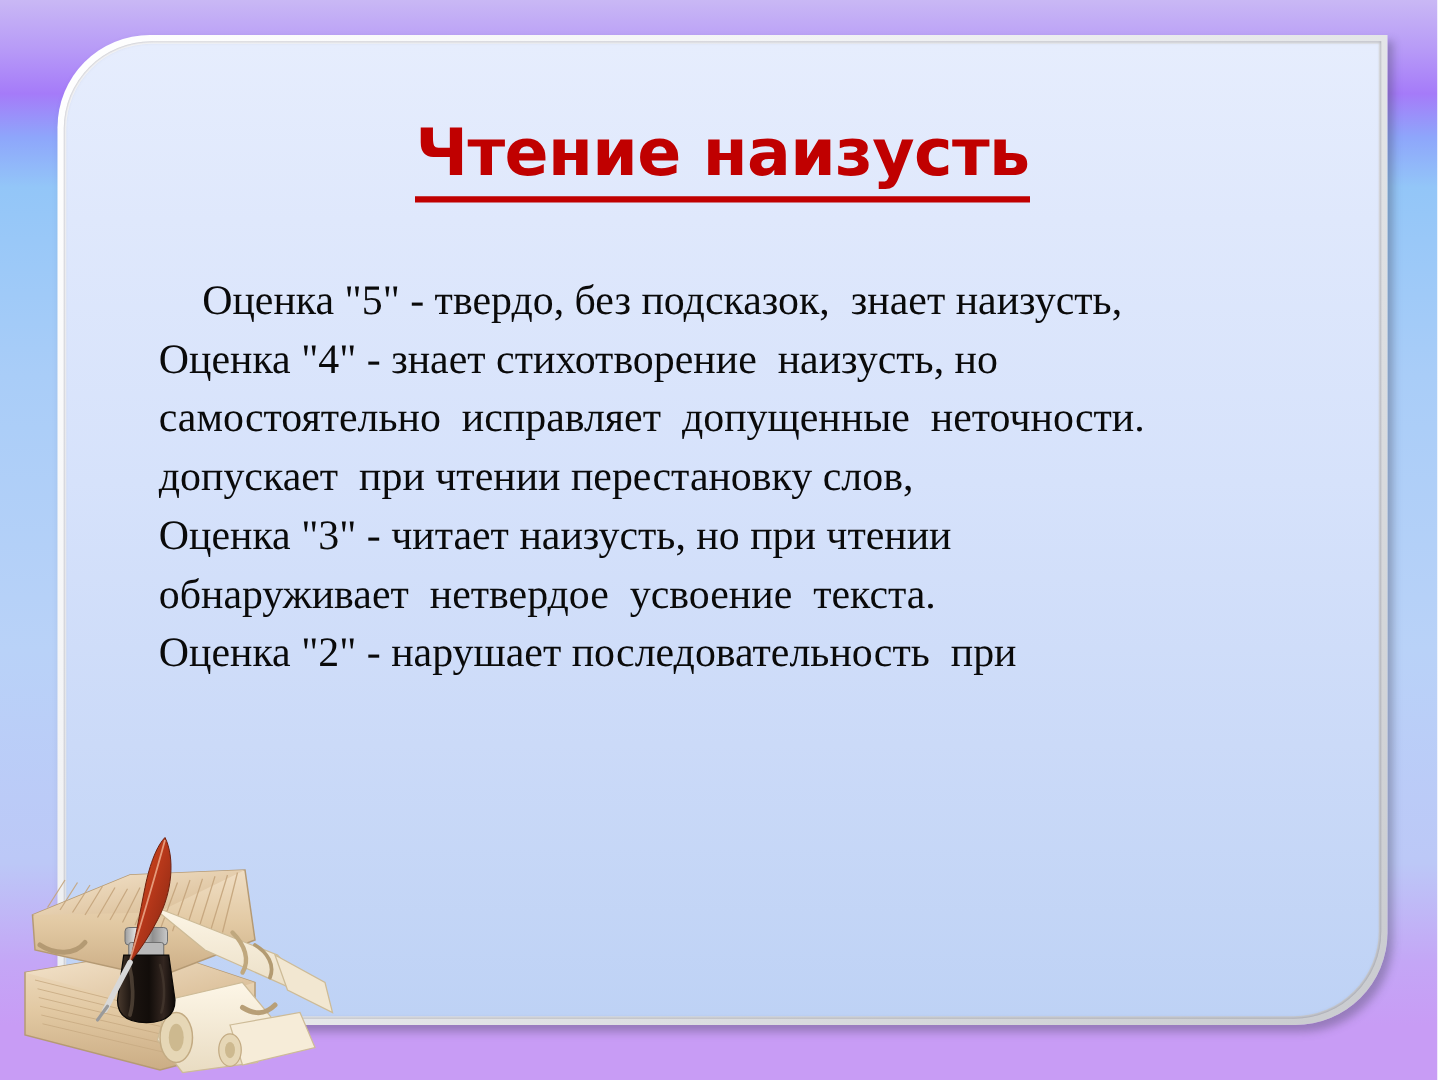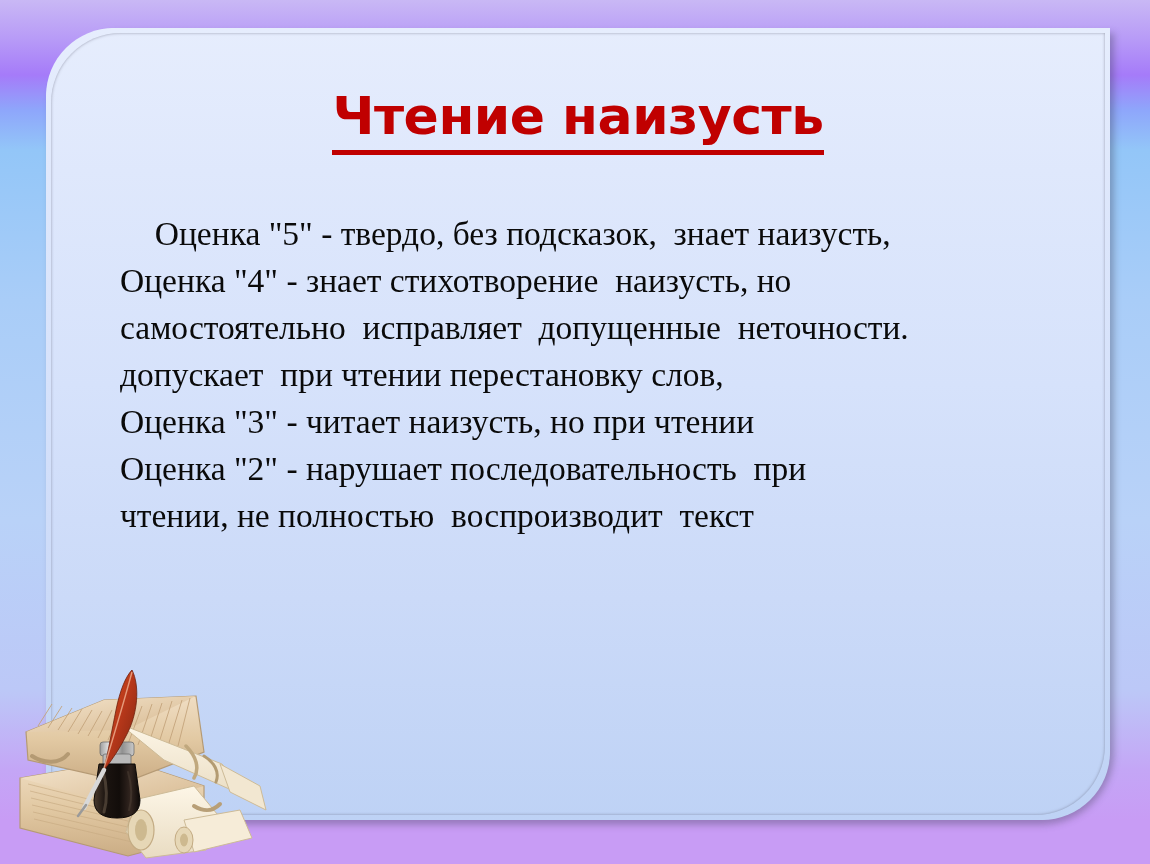--- a/index.html
+++ b/index.html
@@ -37,21 +37,21 @@
   
   .panel-frame {
     position: absolute;
     left: 46px;
     top: 28px;
     width: 1064px;
     height: 792px;
     border-radius: 74px 0px 74px 0px;
     background: linear-gradient(135deg, #ffffff 0%, #f3f4f6 30%, #dcdee1 70%, #c9cbcf 100%);
     box-shadow: 4px 5px 7px rgba(60,60,80,0.35);
-    padding: 0;
+    padding: 7px;
     box-sizing: border-box;
   }
   .panel-frame::after{
     
     content:"";
     position:absolute;
     left:5px; top:5px; right:5px; bottom:5px;
     border-radius: 70px 0px 70px 0px;
     box-shadow: inset 0 0 3px rgba(90,90,110,0.55);
     pointer-events:none;
@@ -123,22 +123,22 @@
       <div class="title">
         <span>Чтение наизусть</span>
       </div>
 
       <div class="body-text">
         <p class="indent">  Оценка "5" - твердо, без подсказок,  знает наизусть,</p>
         <p>Оценка "4" - знает стихотворение  наизусть, но</p>
         <p>самостоятельно  исправляет  допущенные  неточности.</p>
         <p>допускает  при чтении перестановку слов,</p>
         <p>Оценка "3" - читает наизусть, но при чтении</p>
+        <p>обнаруживает  нетвердое  усвоение  текста.</p>
         <p>Оценка "2" - нарушает последовательность  при</p>
-        <p>чтении, не полностью  воспроизводит  текст</p>
       </div>
 
     </div>
   </div>
 
   <div class="clipart">
     <svg viewBox="0 0 300 204" xmlns="http://www.w3.org/2000/svg">
       <defs>
         <linearGradient id="woodA" x1="0" y1="0" x2="0" y2="1">
           <stop offset="0" stop-color="#f0dec4"></stop>

